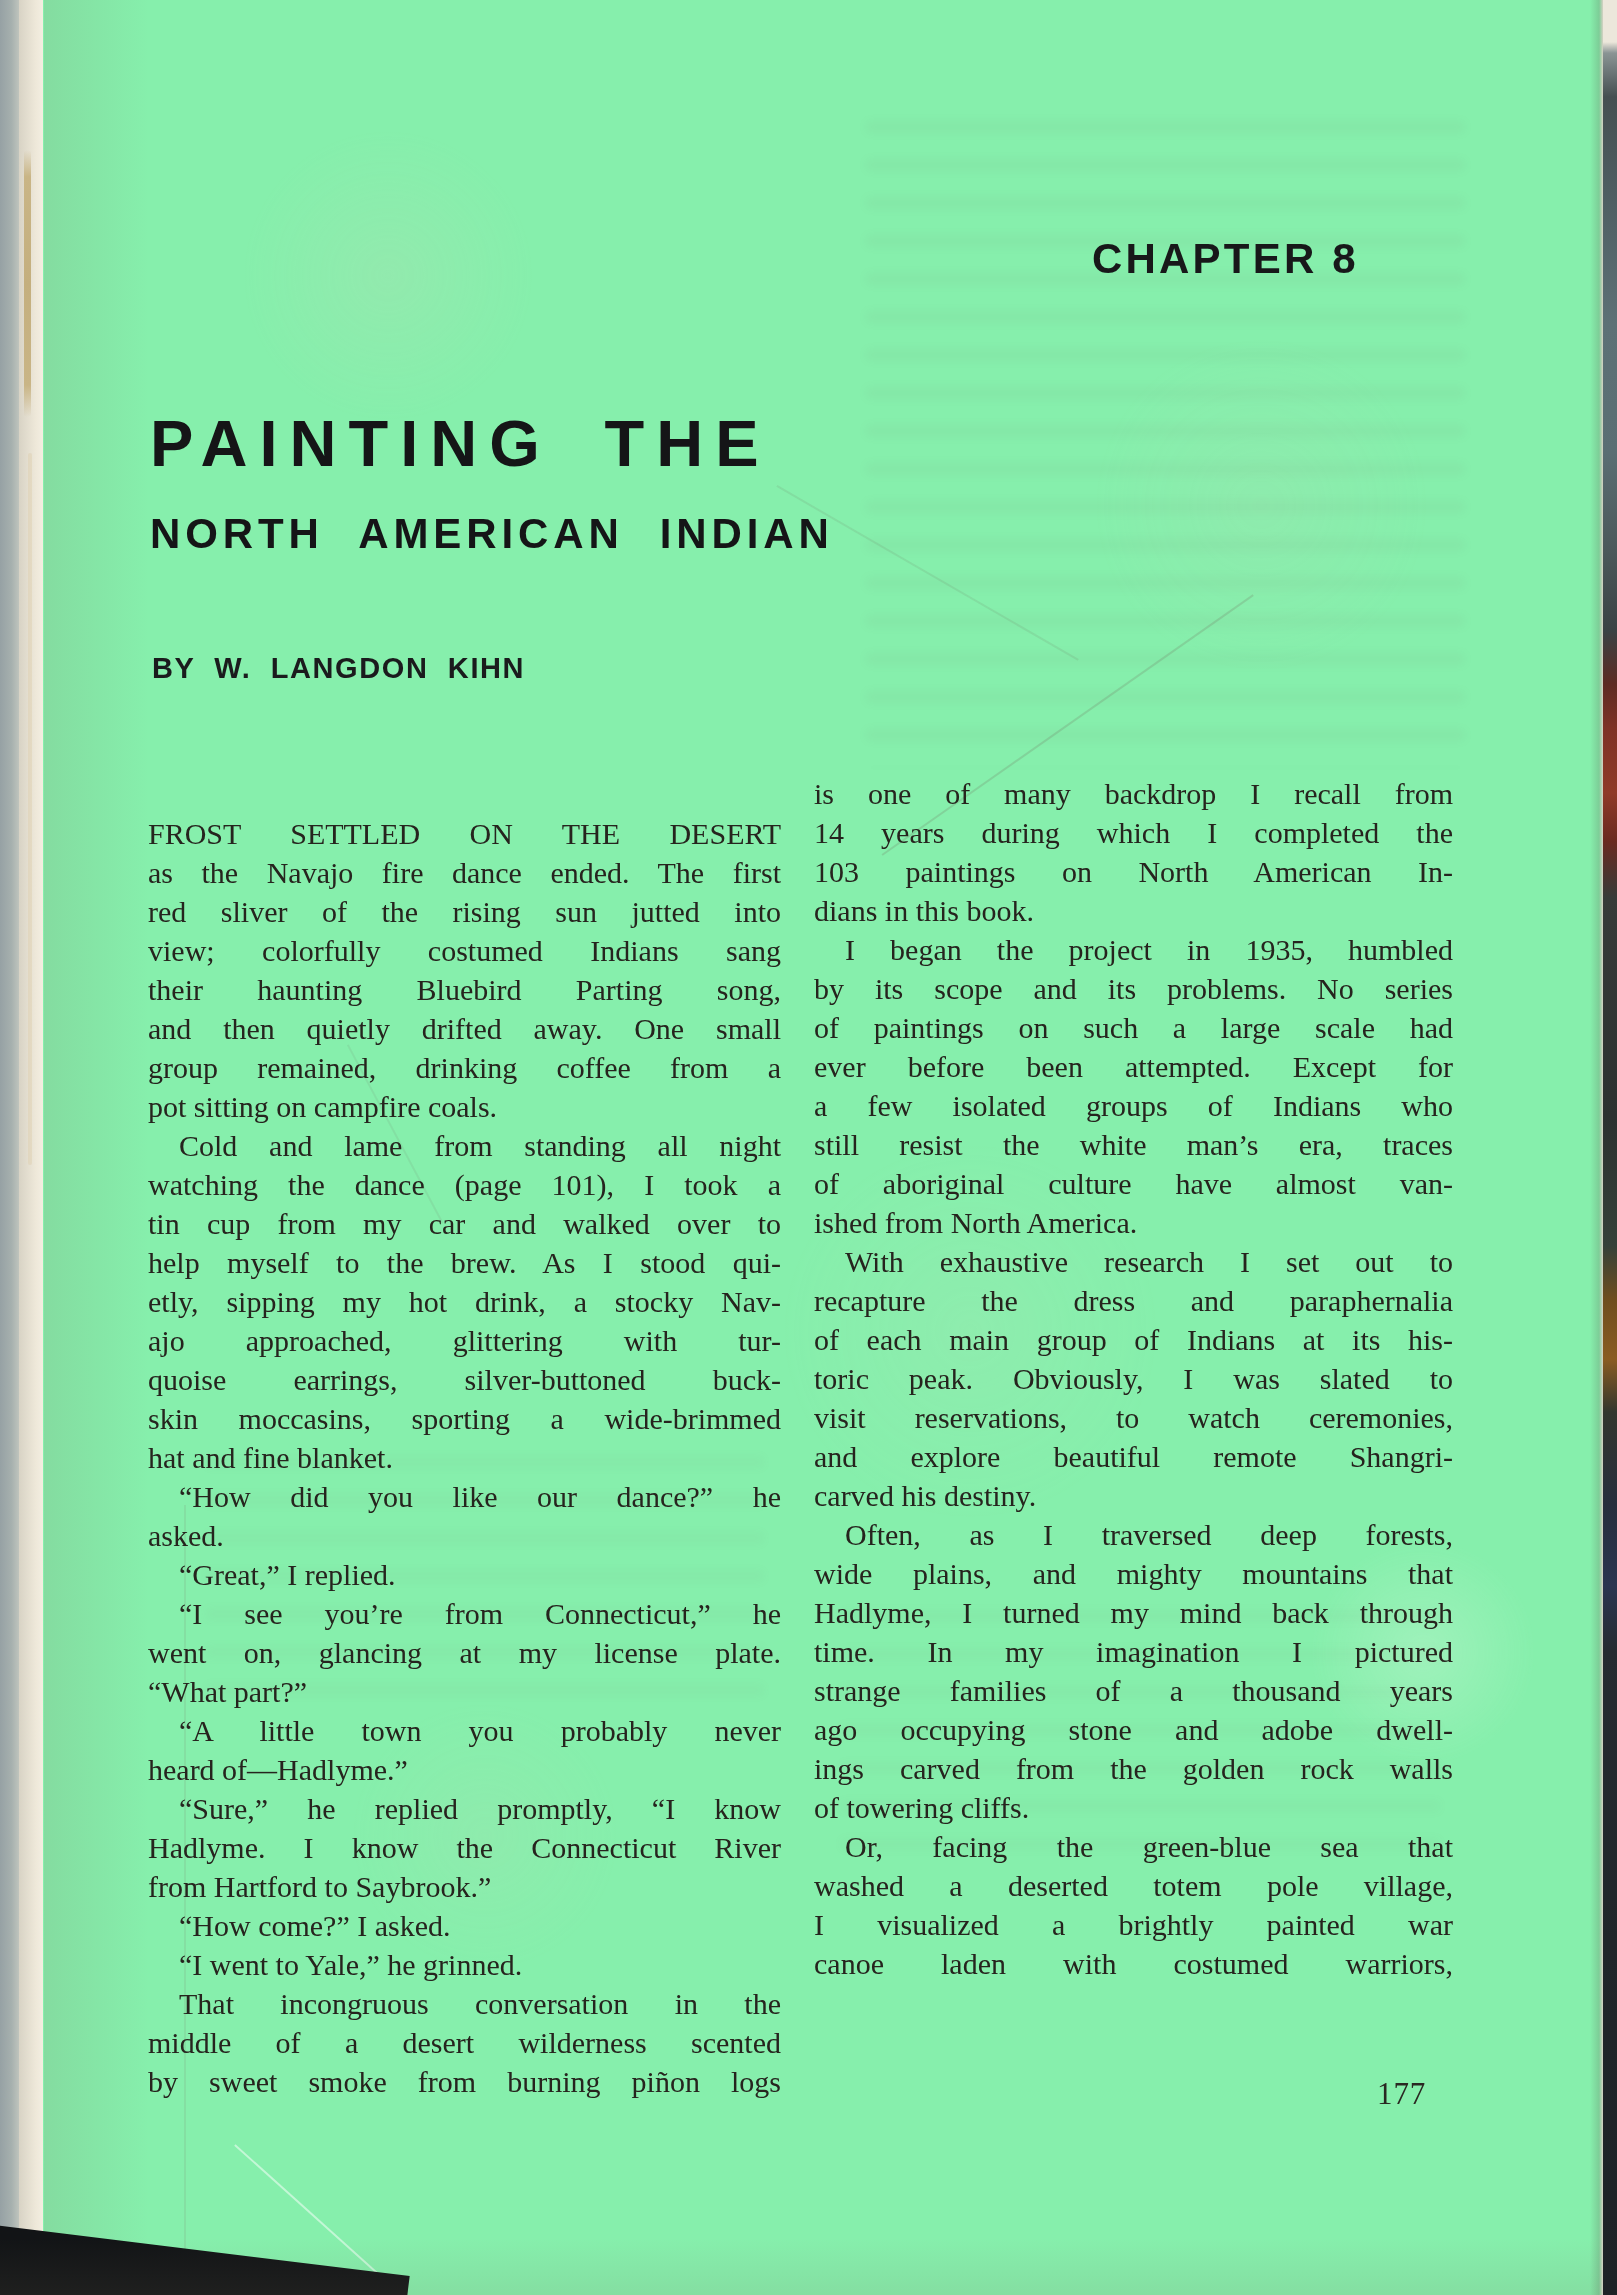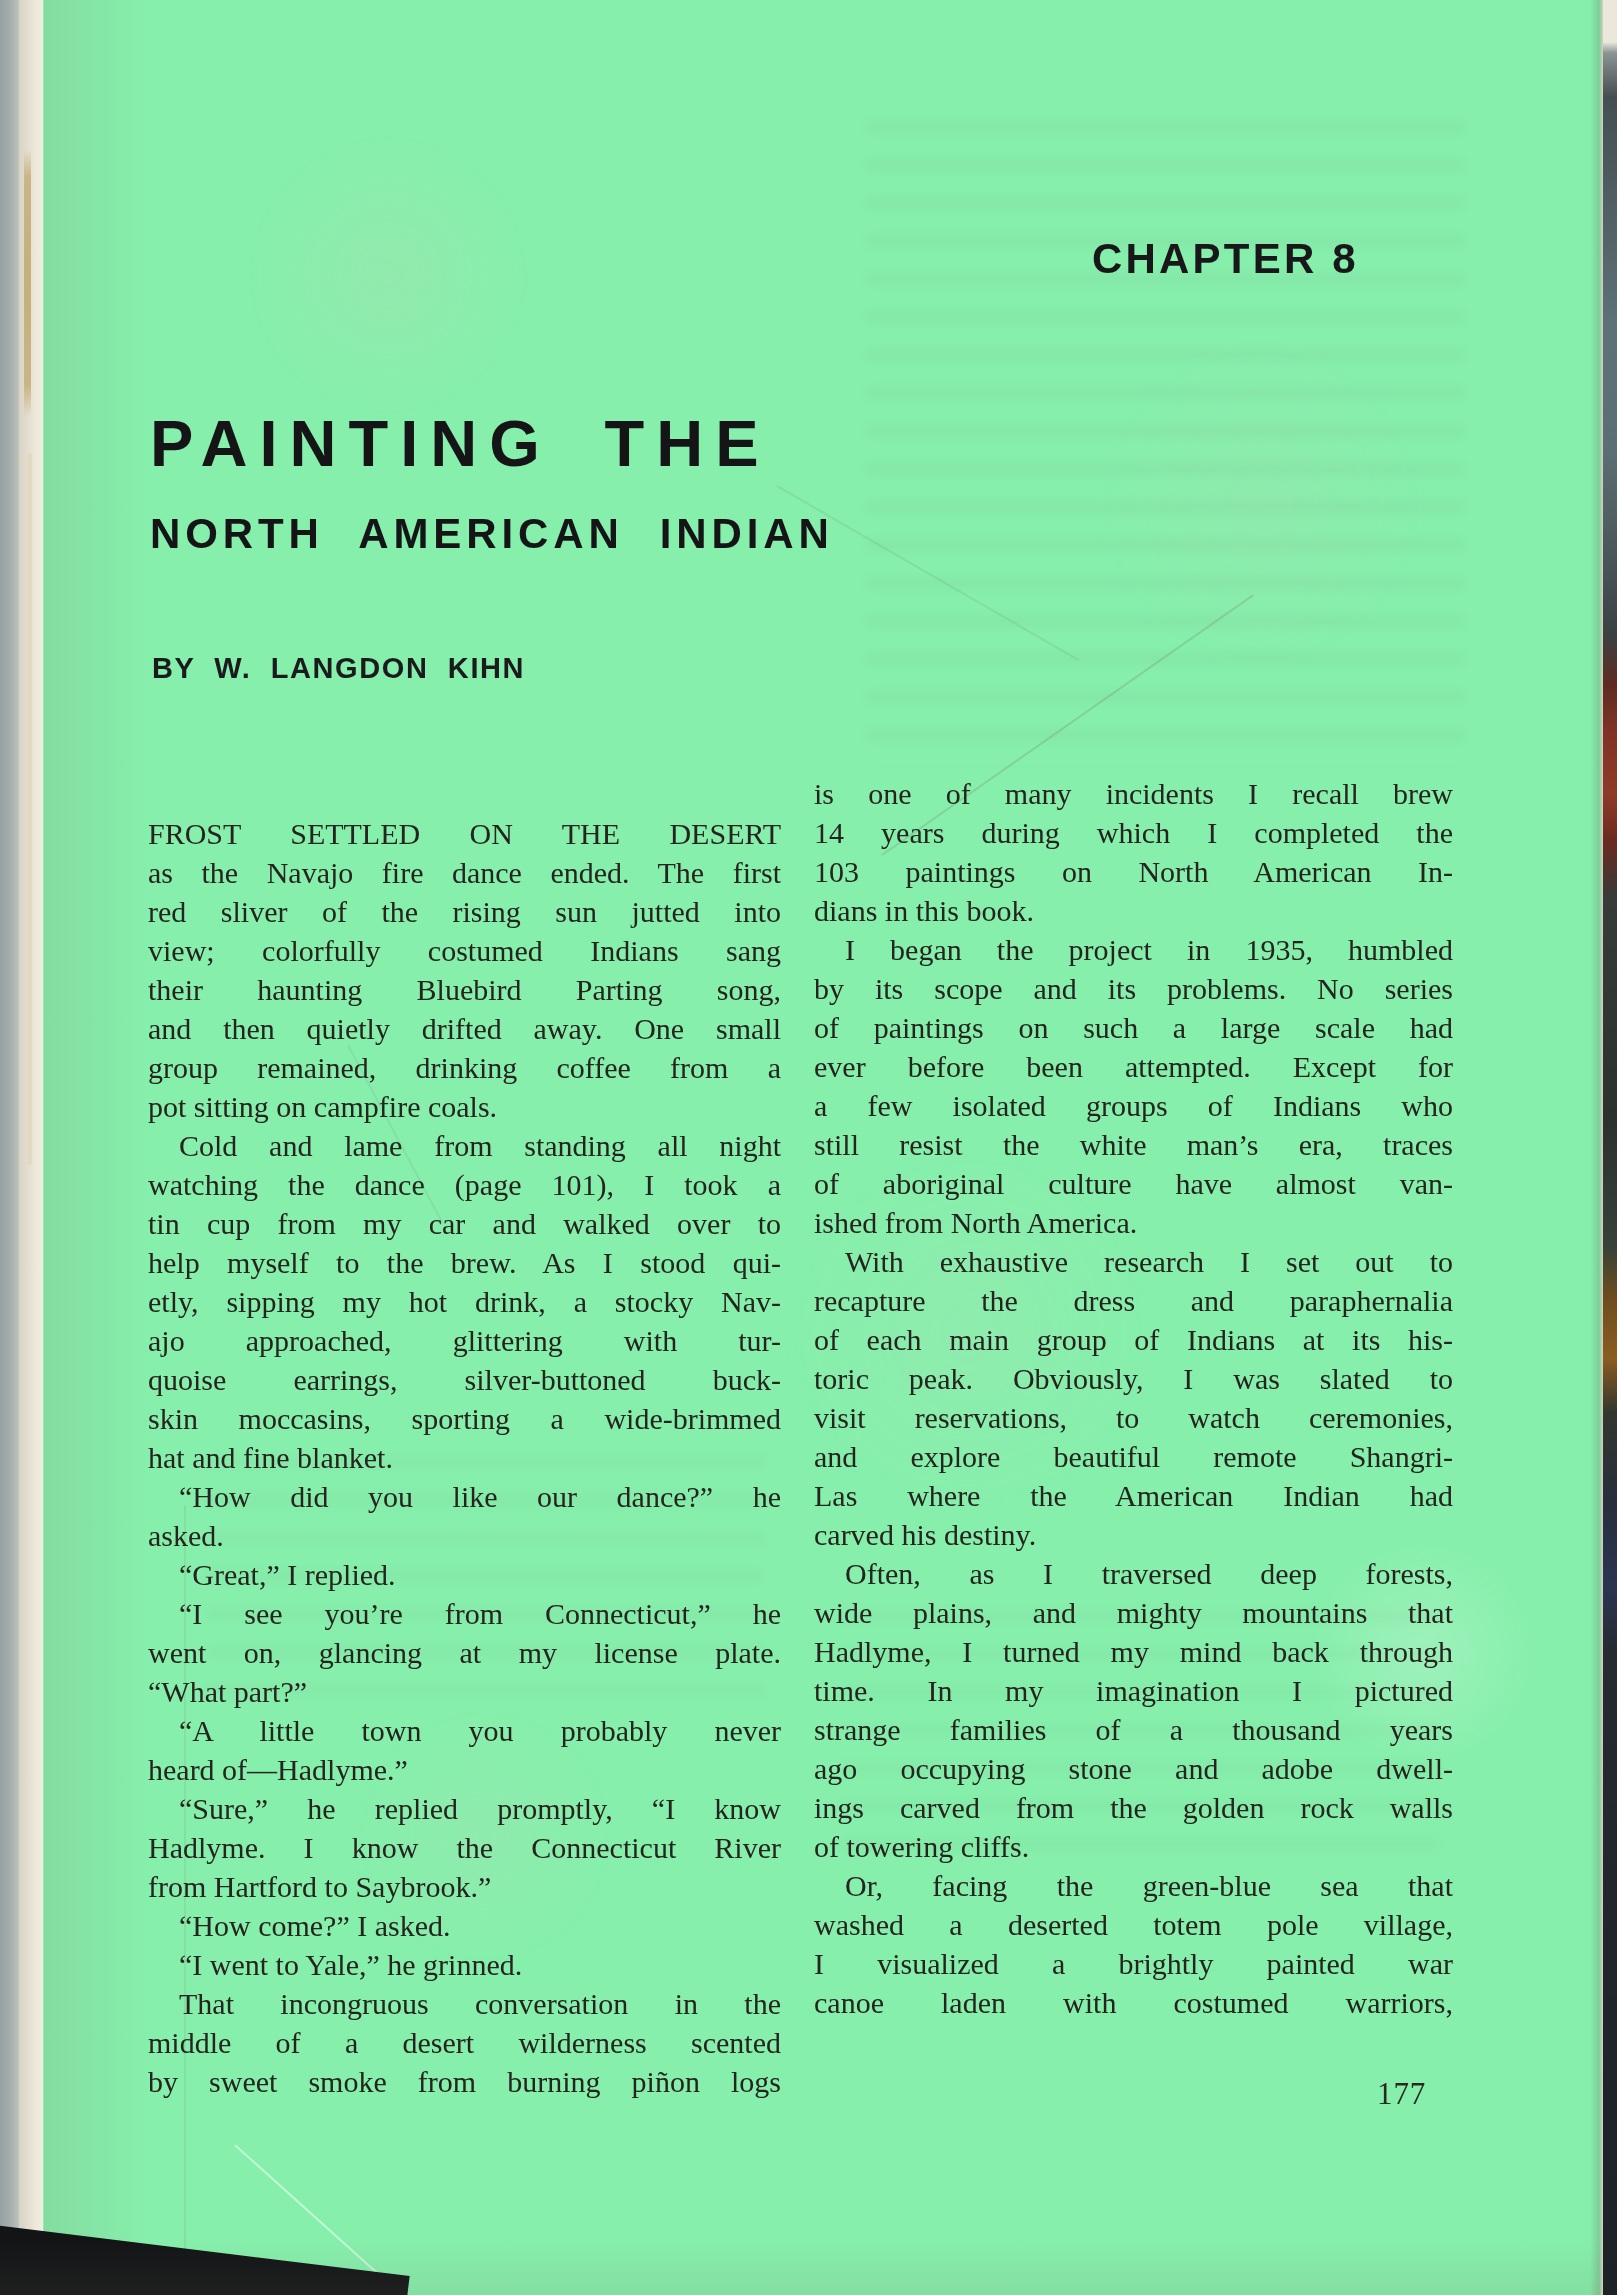--- a/index.html
+++ b/index.html
@@ -184,21 +184,21 @@
         <div class="line indent last">“I went to Yale,” he grinned.</div>
       </div>
       <div class="para">
         <div class="line indent">That incongruous conversation in the</div>
         <div class="line">middle of a desert wilderness scented</div>
         <div class="line">by sweet smoke from burning piñon logs</div>
       </div>
     </div>
   <div class="col col-right" id="col-right">
       <div class="para">
-        <div class="line">is one of many incidents I recall brew</div>
+        <div class="line">is one of many backdrop I recall from</div>
         <div class="line">14 years during which I completed the</div>
         <div class="line">103 paintings on North American In-</div>
         <div class="line last">dians in this book.</div>
       </div>
       <div class="para">
         <div class="line indent">I began the project in 1935, humbled</div>
         <div class="line">by its scope and its problems. No series</div>
         <div class="line">of paintings on such a large scale had</div>
         <div class="line">ever before been attempted. Except for</div>
         <div class="line">a few isolated groups of Indians who</div>
@@ -206,21 +206,20 @@
         <div class="line">of aboriginal culture have almost van-</div>
         <div class="line last">ished from North America.</div>
       </div>
       <div class="para">
         <div class="line indent">With exhaustive research I set out to</div>
         <div class="line">recapture the dress and paraphernalia</div>
         <div class="line">of each main group of Indians at its his-</div>
         <div class="line">toric peak. Obviously, I was slated to</div>
         <div class="line">visit reservations, to watch ceremonies,</div>
         <div class="line">and explore beautiful remote Shangri-</div>
-        <div class="line">Las where the American Indian had</div>
         <div class="line last">carved his destiny.</div>
       </div>
       <div class="para">
         <div class="line indent">Often, as I traversed deep forests,</div>
         <div class="line">wide plains, and mighty mountains that</div>
         <div class="line">Hadlyme, I turned my mind back through</div>
         <div class="line">time. In my imagination I pictured</div>
         <div class="line">strange families of a thousand years</div>
         <div class="line">ago occupying stone and adobe dwell-</div>
         <div class="line">ings carved from the golden rock walls</div>

